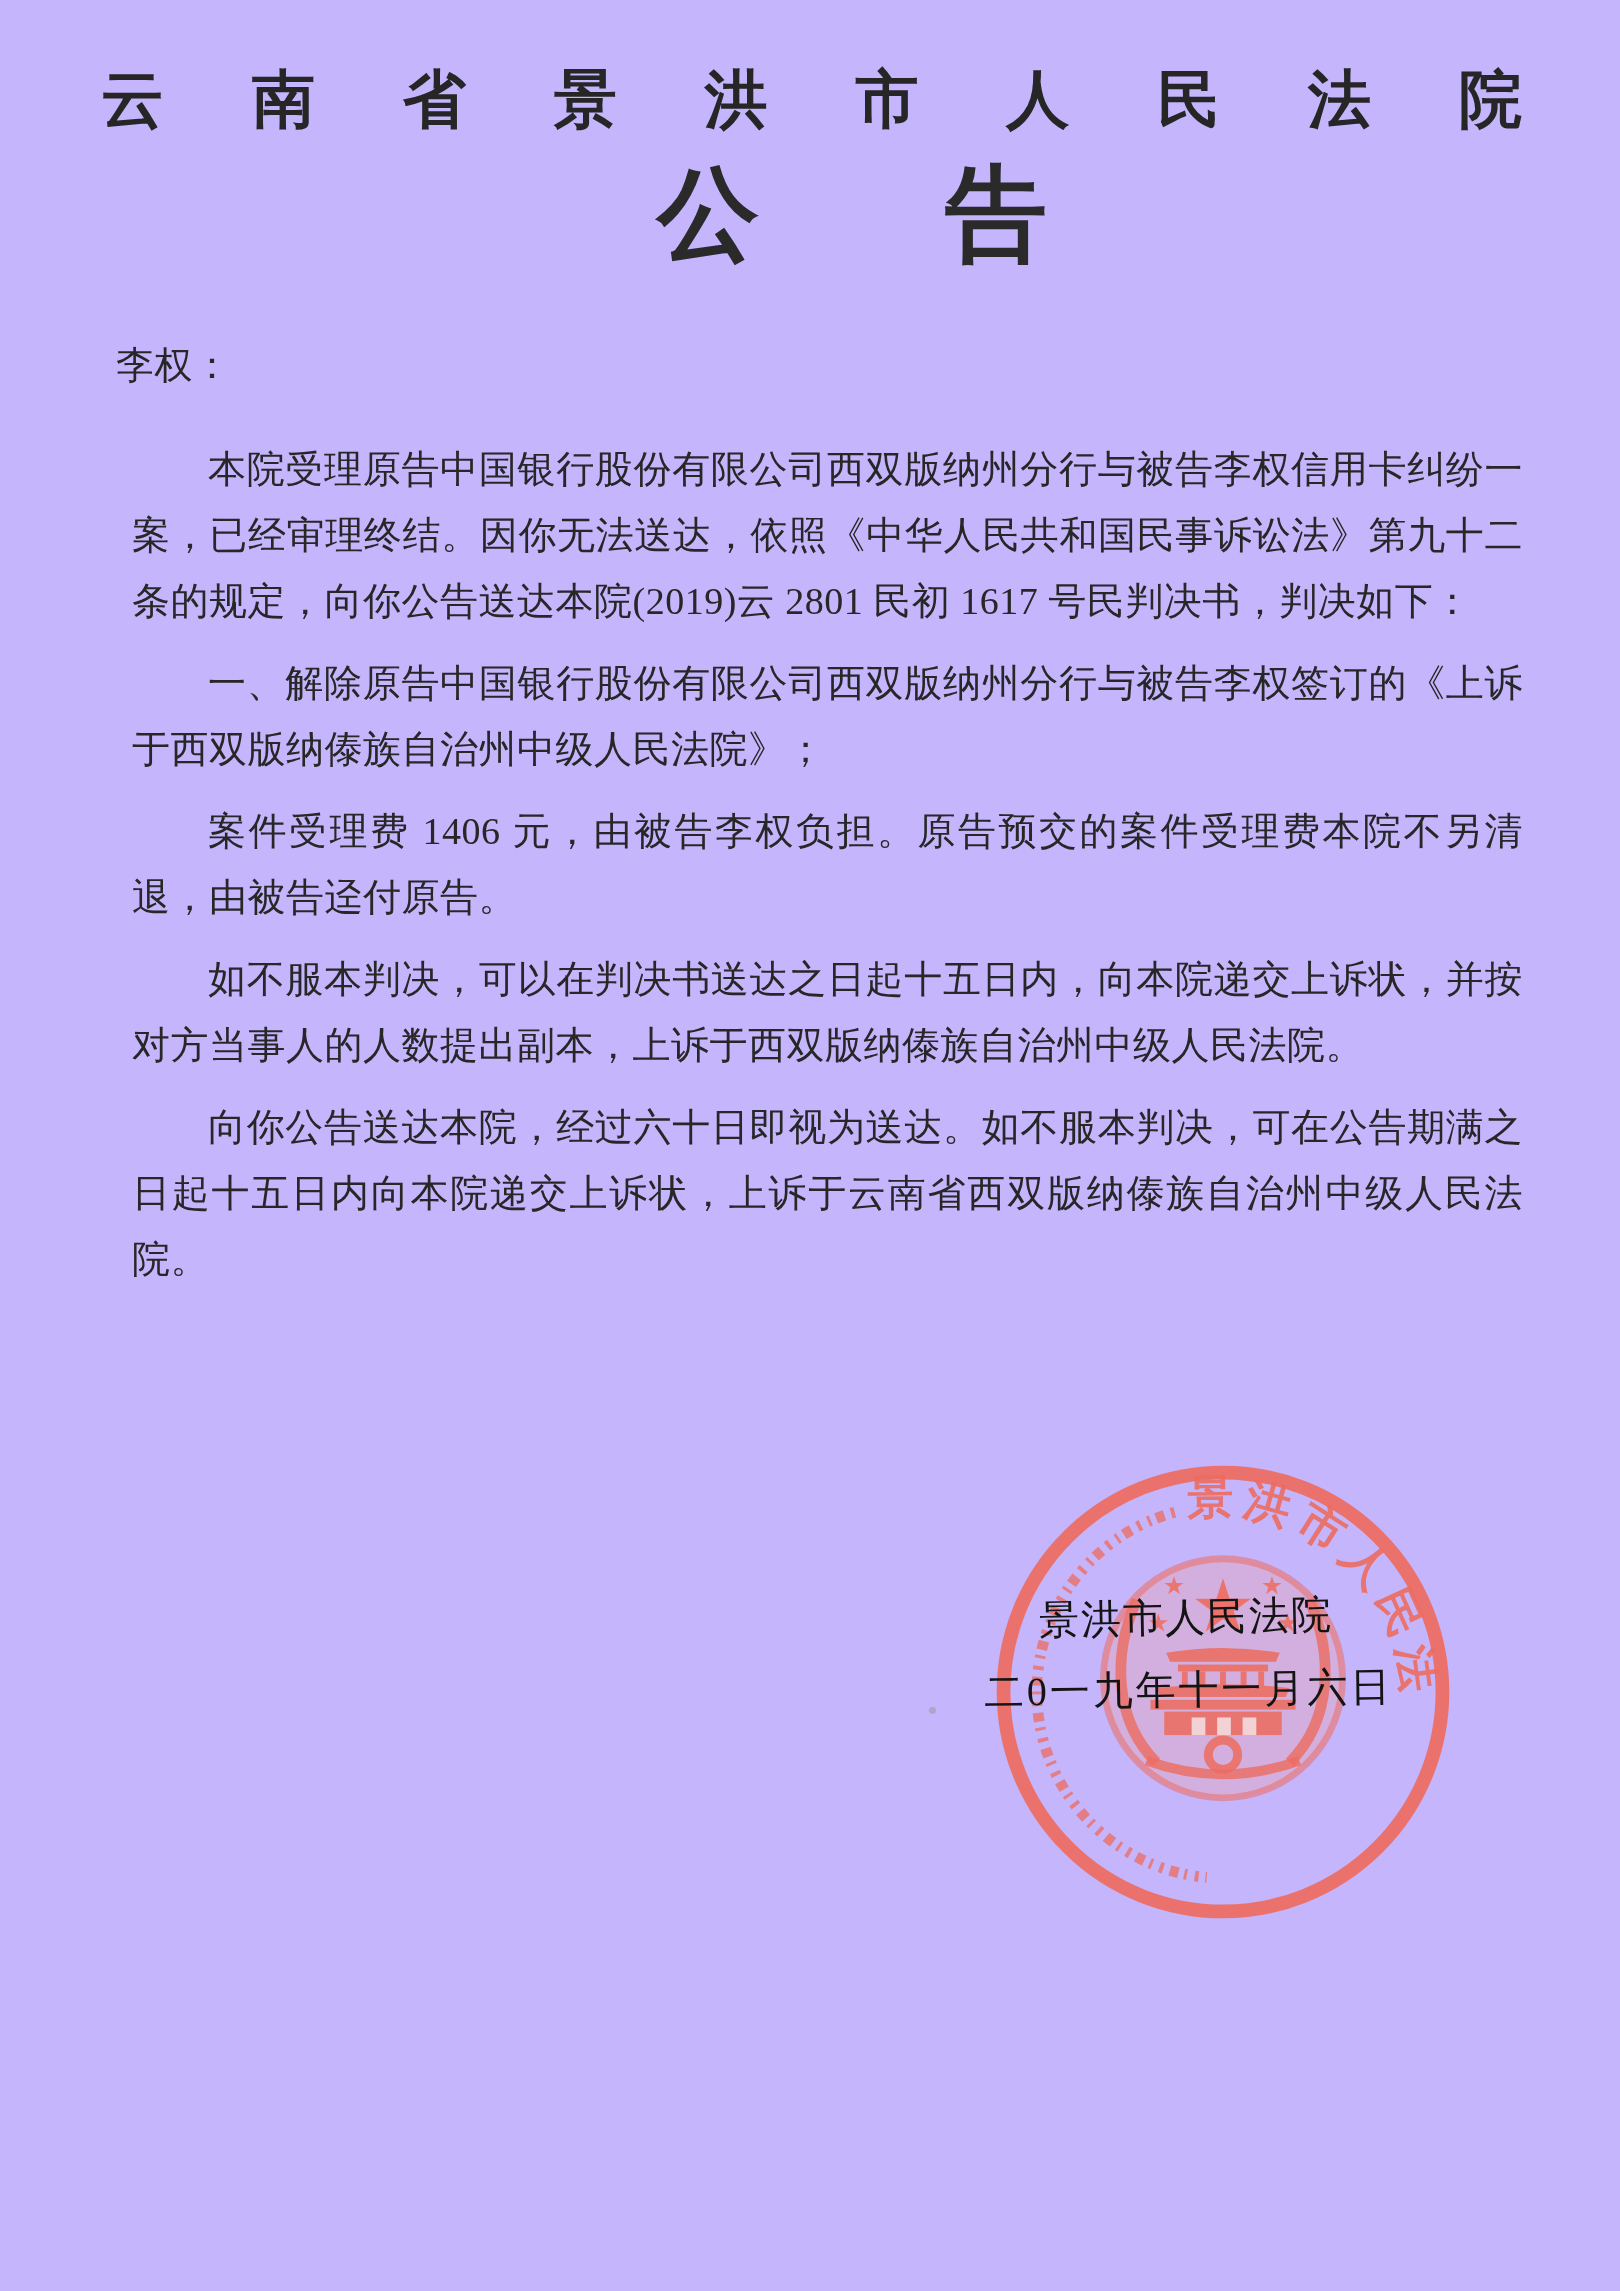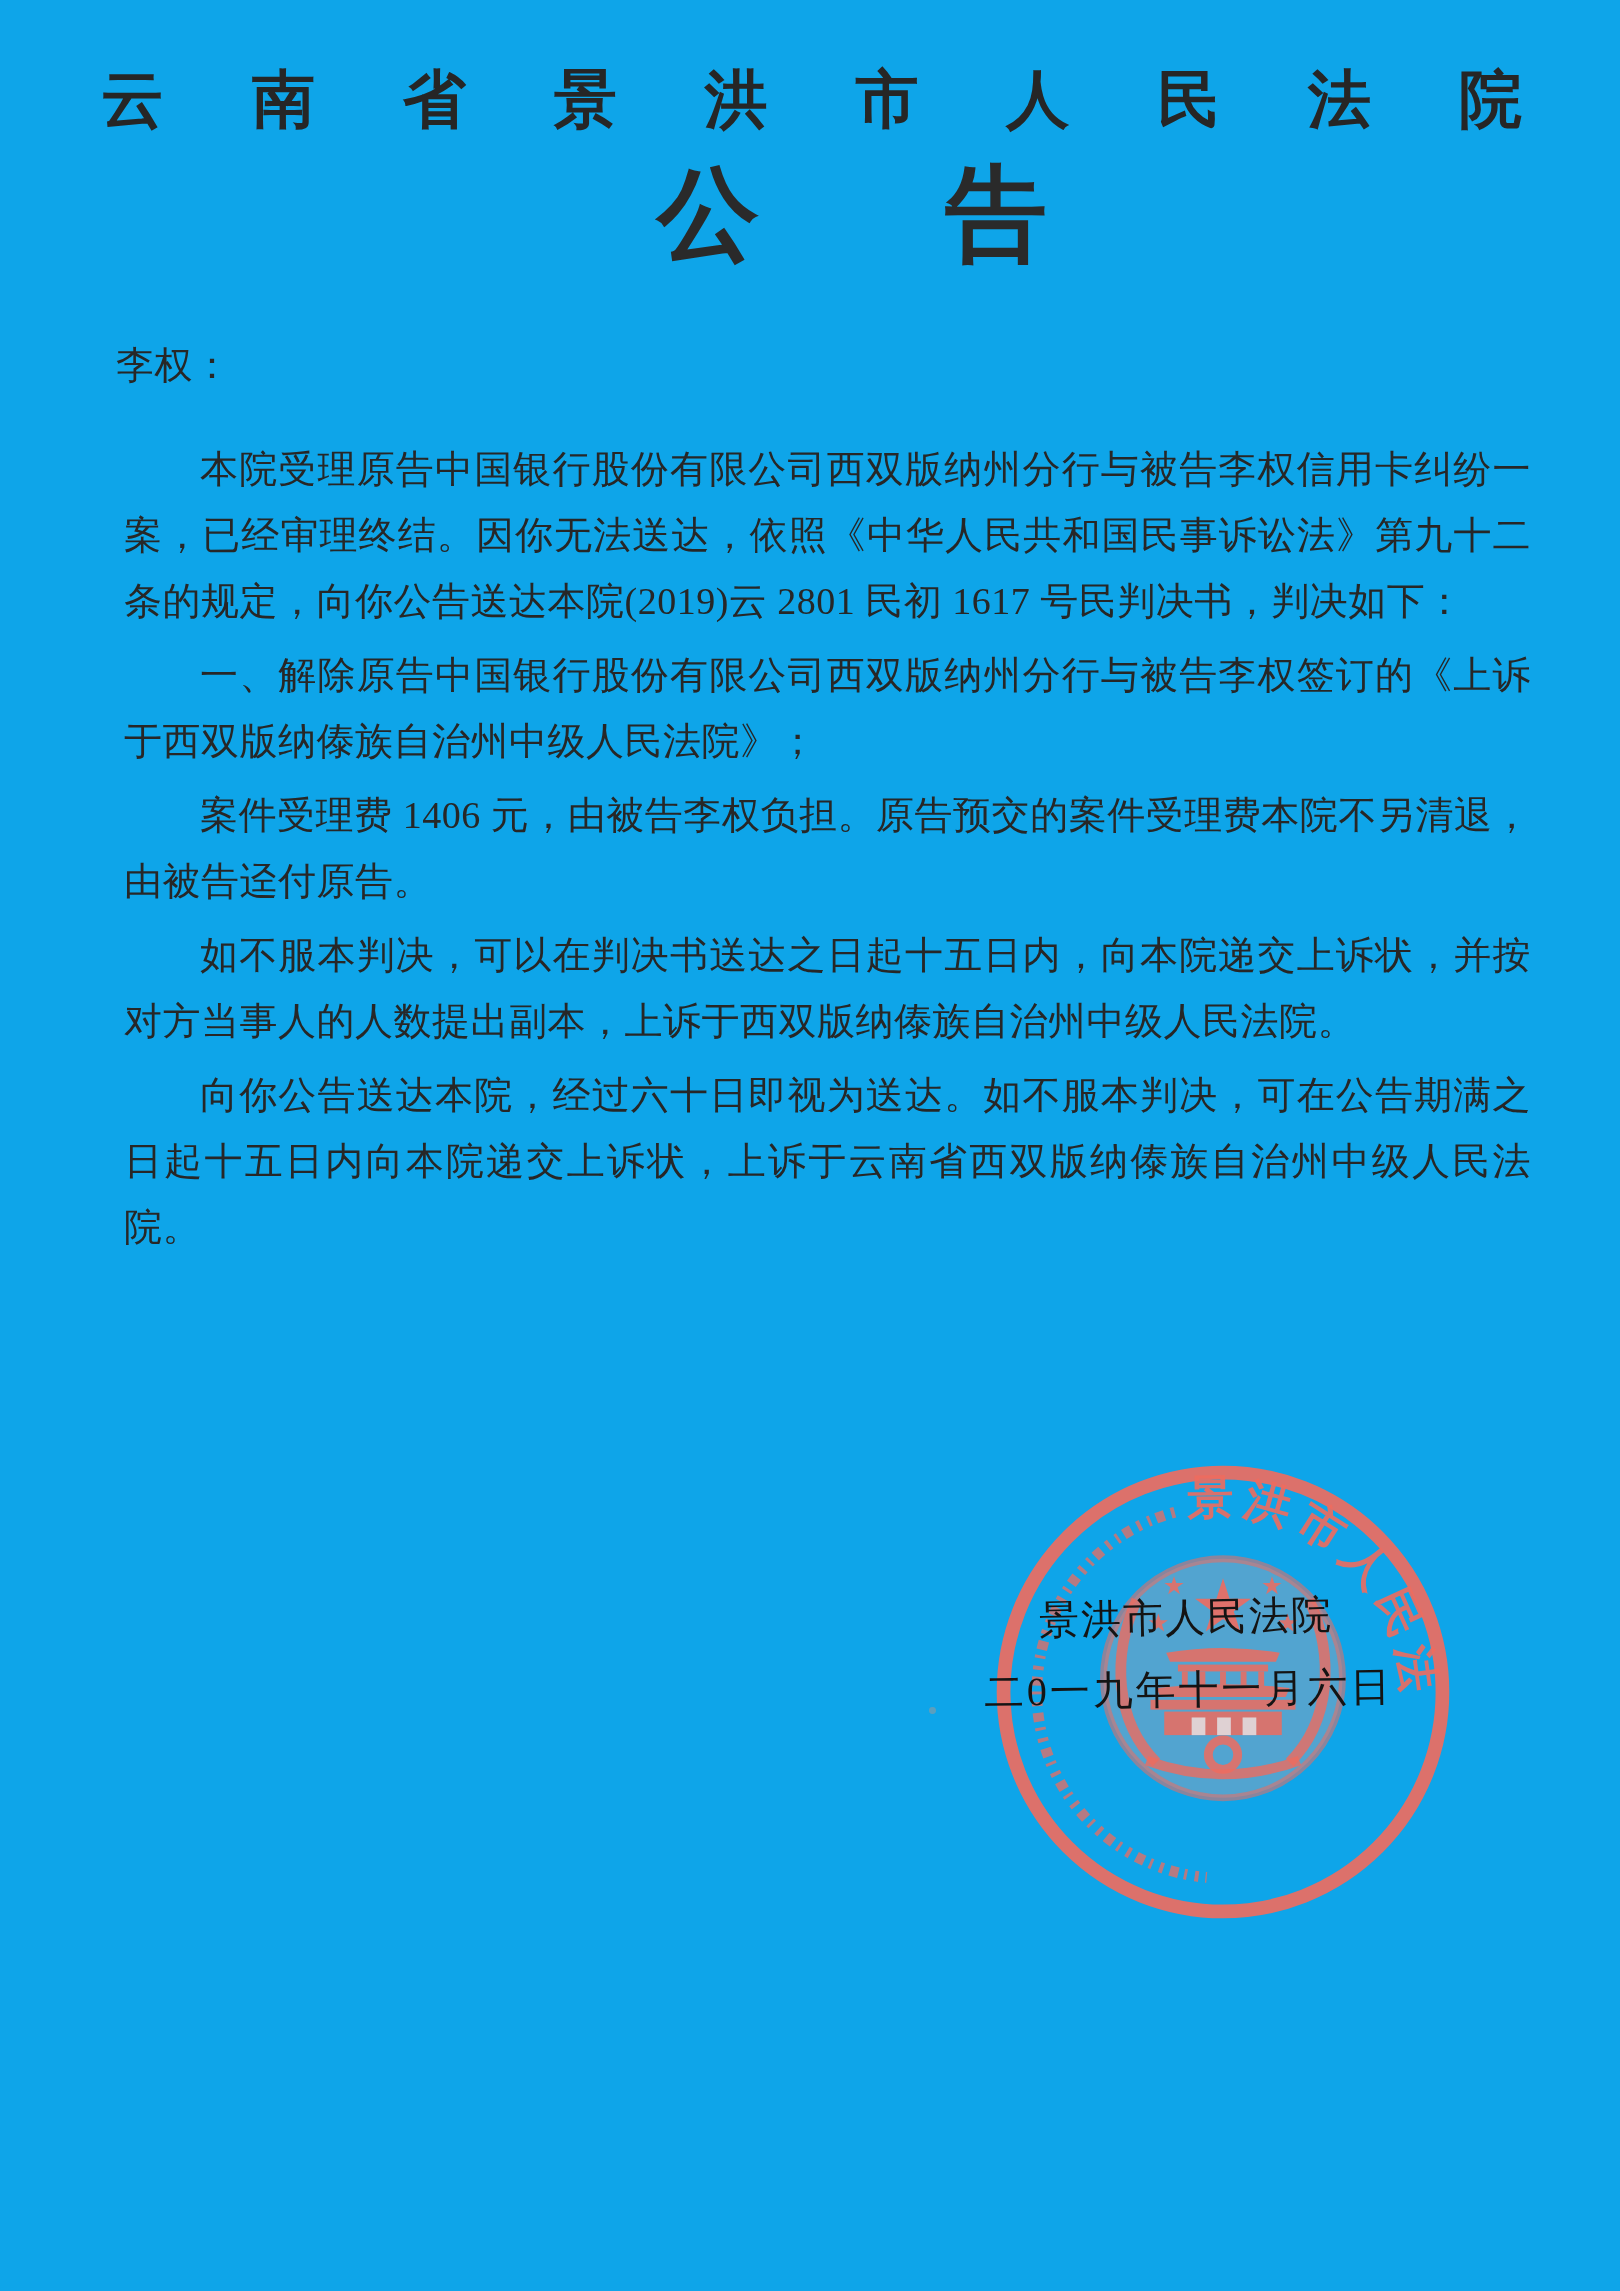--- a/index.html
+++ b/index.html
@@ -4,21 +4,21 @@
 <style>
   html,body{margin:0;padding:0;}
   body{
     width:1620px;height:2292px;
     background:#ffffff;
     font-family:"Liberation Serif","DejaVu Serif",serif;
     color:#1f1f1f;
     position:relative;
     overflow:hidden;
   }
-  .page{position:absolute;inset:0;background:#0ea5e9;}
+  .page{position:absolute;inset:0;background:#c4b5fd;}
 
   
   .court-title{
     position:absolute;left:101px;top:57px;width:1421px;
     font-size:63px;font-weight:600;color:#262626;
     text-align:justify;text-align-last:justify;
     white-space:nowrap;letter-spacing:0;
   }
   
   .doc-title{
@@ -27,21 +27,21 @@
     text-align:justify;text-align-last:justify;
   }
 
   
   .doc-body{
     position:absolute;left:116px;top:294px;width:1423px;
     font-size:38px;line-height:66px;color:#272727;
     text-align:justify;letter-spacing:0.5px;
   }
   .doc-body .salutation{text-indent:0;}
-  .doc-body .para{text-indent:2em;margin:8px;}
+  .doc-body .para{text-indent:2em;margin:16px;}
 
   
   .seal{
     position:absolute;left:982px;top:1451px;width:482px;height:482px;
     pointer-events:none;
   }
   .seal svg{width:100%;height:100%;}
   .seal-name{
     position:absolute;left:1039px;top:1590px;
     font-size:40px;color:#141414;letter-spacing:2px;

